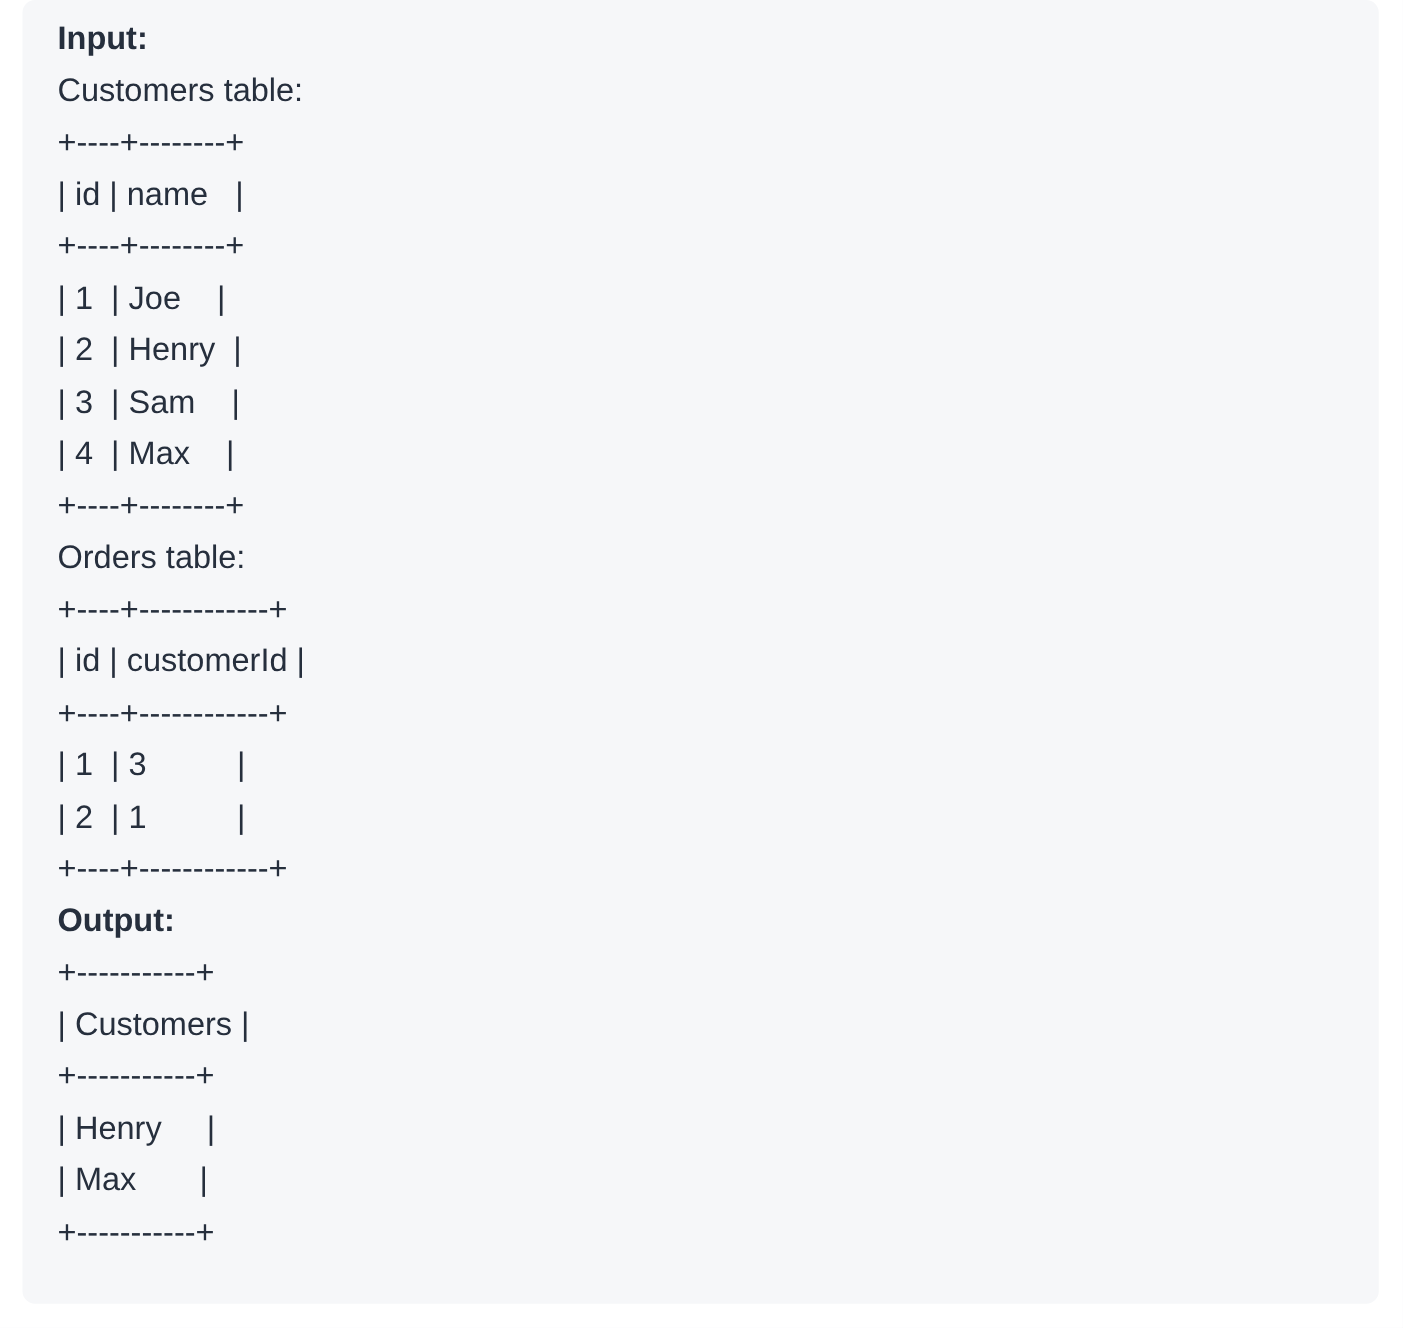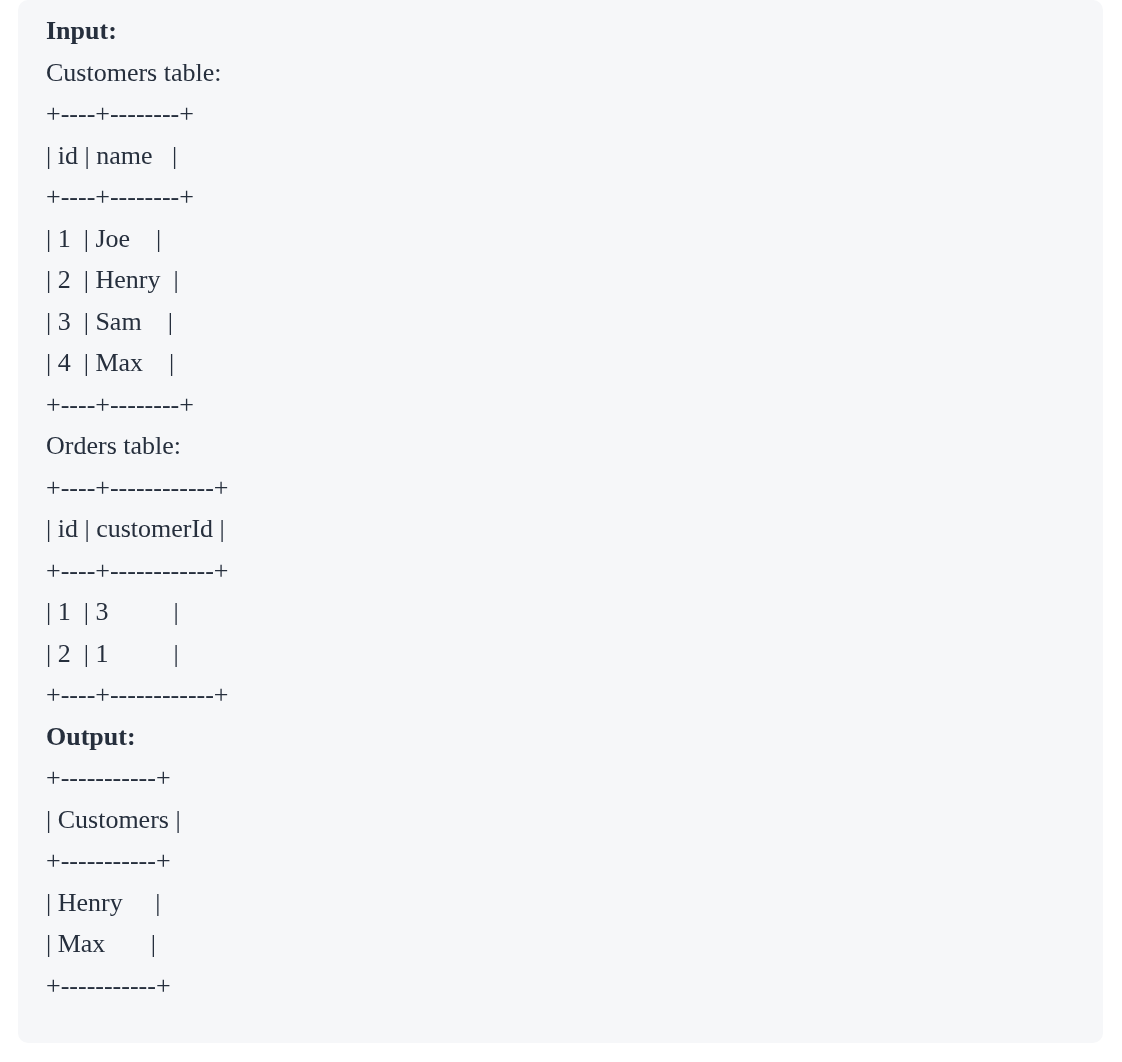--- a/index.html
+++ b/index.html
@@ -22,21 +22,21 @@
     border-radius: 10px;
     box-sizing: border-box;
     overflow: hidden;
   }
   .code-block {
     position: absolute;
     left: 28px;
     top: 10px;
     right: 12px;
     margin: 0;
-    font-family: Liberation Serif, serif;
+    font-family: Liberation Sans, sans-serif;
     font-size: 26px;
     line-height: 41.5px;
     color: #262f3d;
     white-space: pre;
     letter-spacing: 0px;
     -webkit-font-smoothing: antialiased;
   }
   .line {
     display: block;
     white-space: pre;

